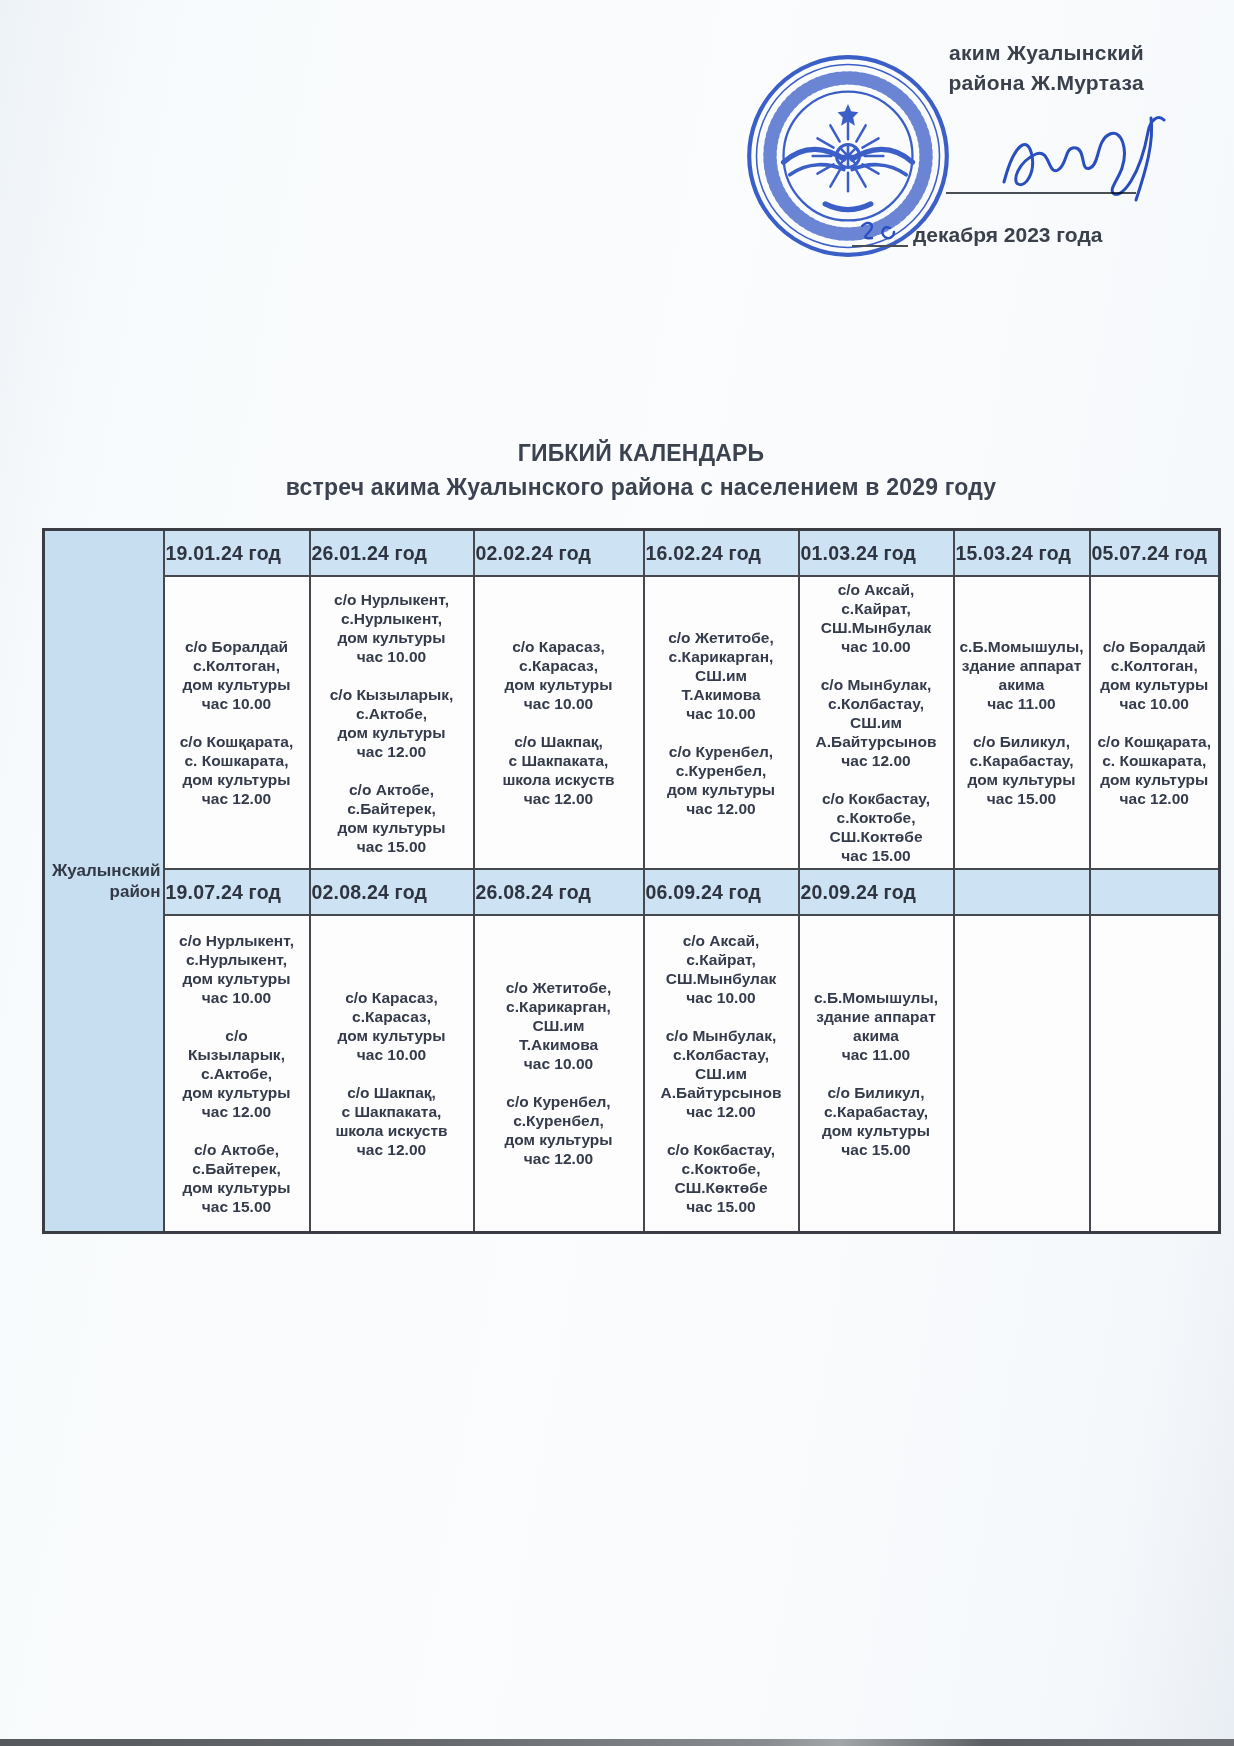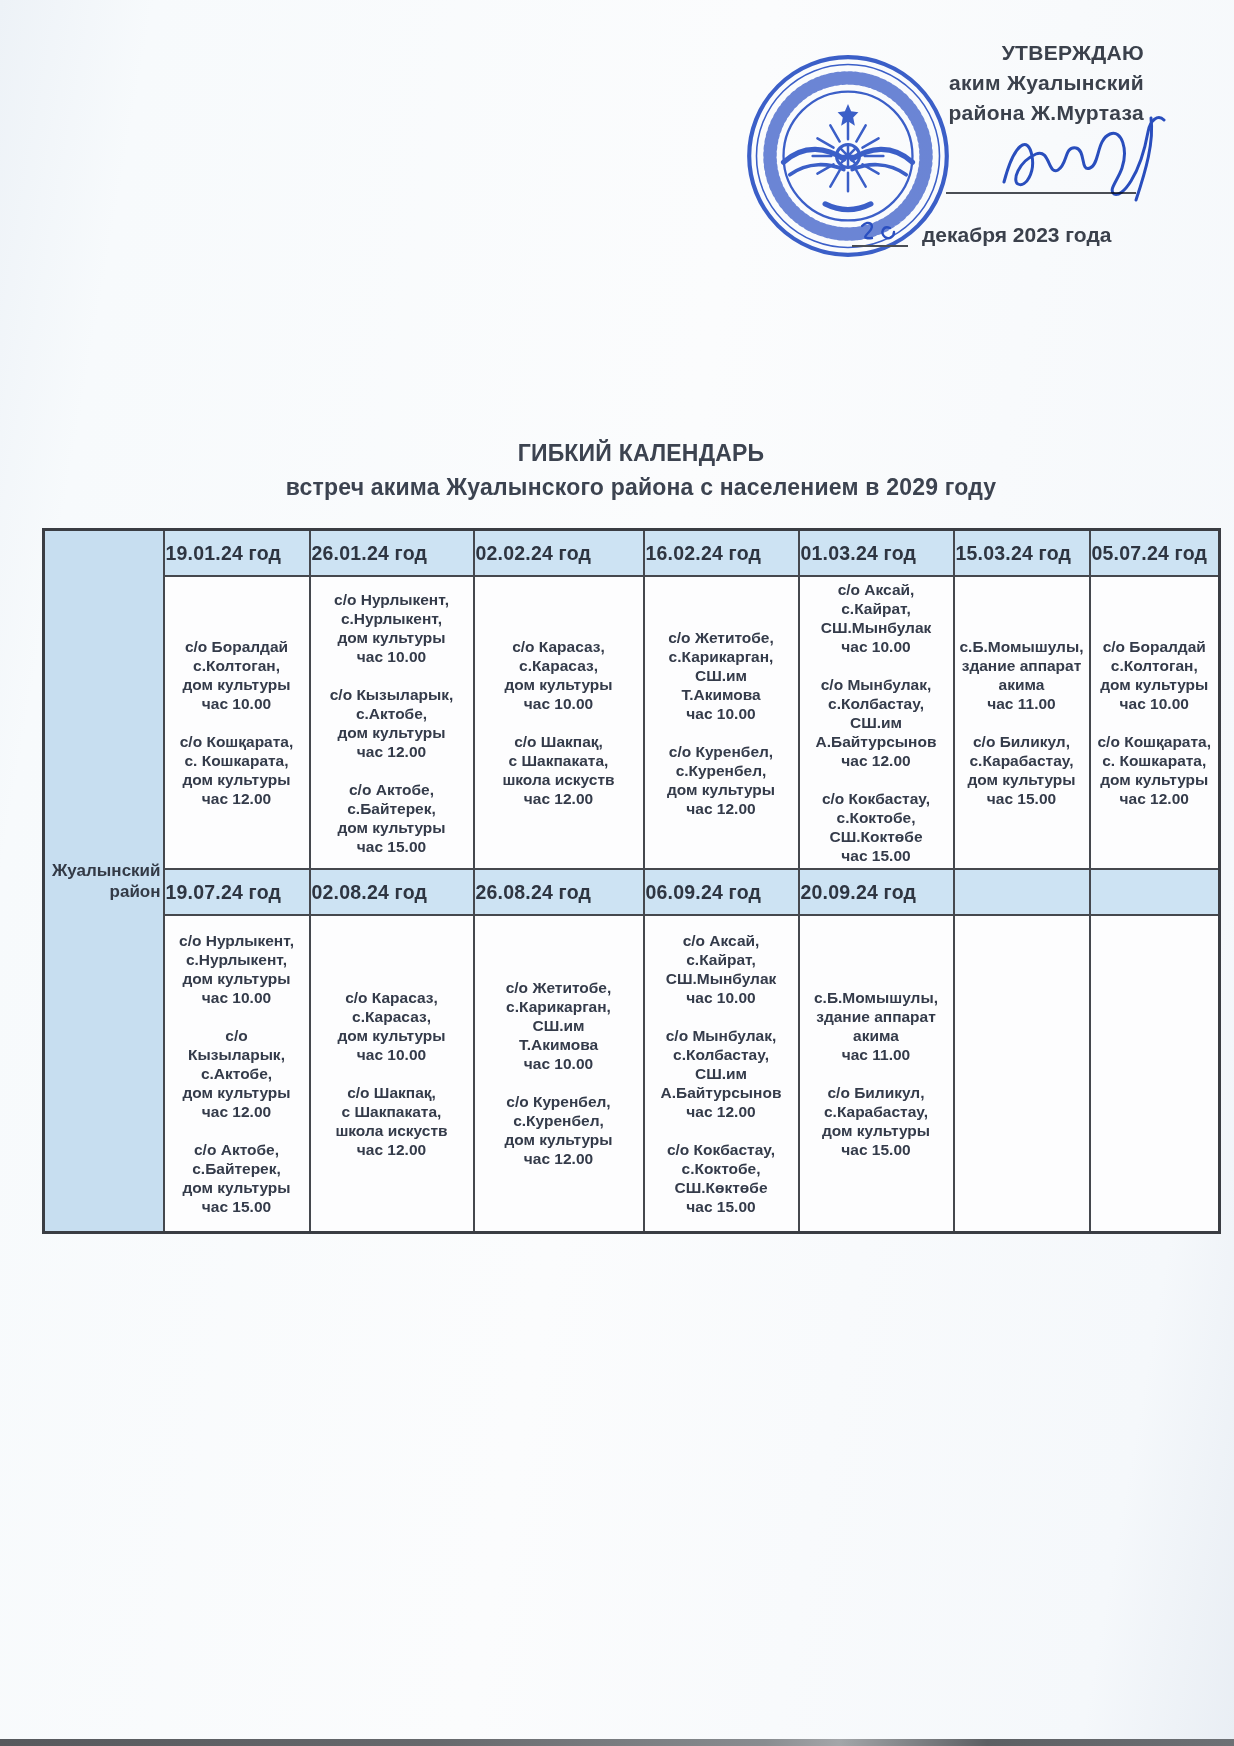--- a/index.html
+++ b/index.html
@@ -24,21 +24,21 @@
   .sig-line {
     position:absolute; left:946px; top:192px; width:190px; height:0;
     border-top:2px solid #4a4e55;
   }
   .signature {
     position:absolute; left:988px; top:104px; width:192px; height:102px;
     mix-blend-mode:multiply;
   }
   .date-line {
     position:absolute; left:852px; top:218px;
-    display:flex; align-items:flex-end; gap:14px;
+    display:flex; align-items:flex-end; gap:5px;
     font-size:21px; color:#3b414c;
   }
   .day-blank {
     position:relative; display:inline-block; width:56px; height:27px;
     border-bottom:2px solid #4a4e55;
   }
   .day-blank svg { position:absolute; left:4px; top:2px; }
 
   
   .doc-title {
@@ -79,21 +79,20 @@
     background:linear-gradient(90deg,#44474b 0%,#55585c 35%,#7c8084 62%,#9a9da0 68%,#4b4e52 80%,#5f6367 100%);
     opacity:.9;
   }
 </style>
 </head>
 <body>
 
 <div class="page">
 
   <div class="approval">
-    <div>УТВЕРЖДАЮ</div>
     <div>аким Жуалынский</div>
     <div>района Ж.Муртаза</div>
   </div>
 
   <div class="stamp">
     <svg width="208" height="208" viewBox="0 0 200 200">
       <g fill="none" stroke="#2b52c6" stroke-linecap="round">
         <circle cx="100" cy="100" r="95" stroke-width="4"></circle>
         <circle cx="100" cy="100" r="88" stroke-width="1.5"></circle>
         <circle cx="100" cy="100" r="62" stroke-width="2.2"></circle>

